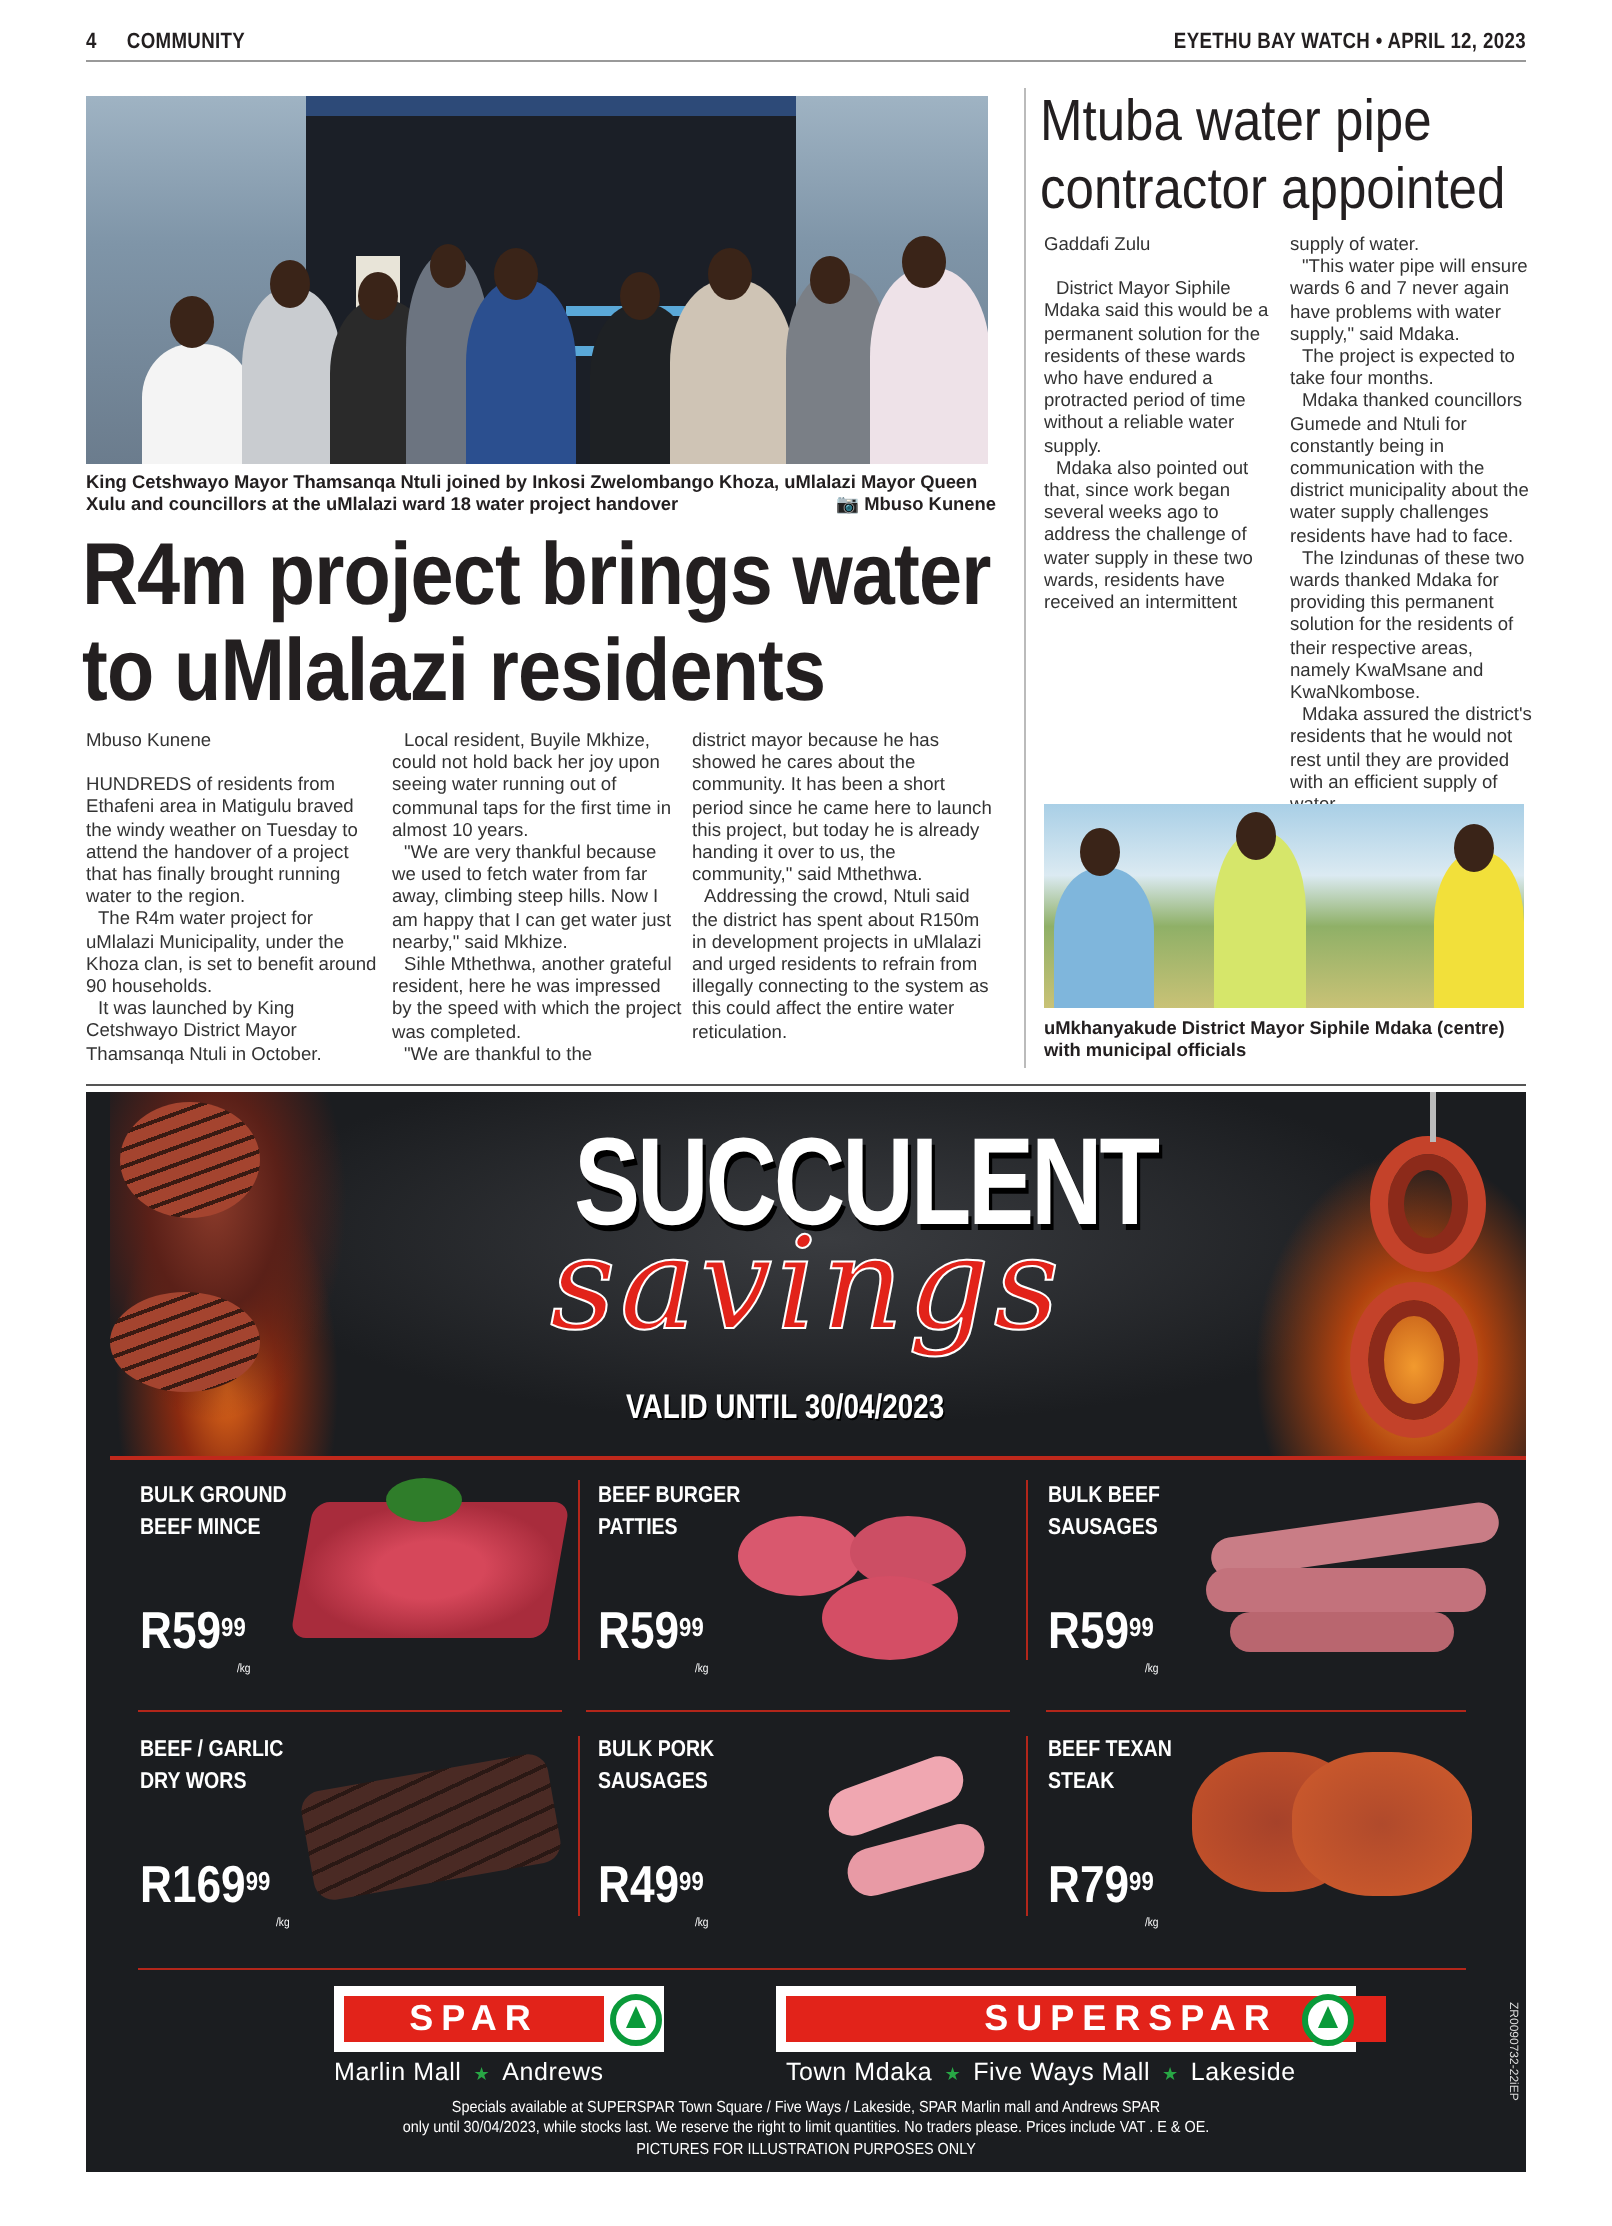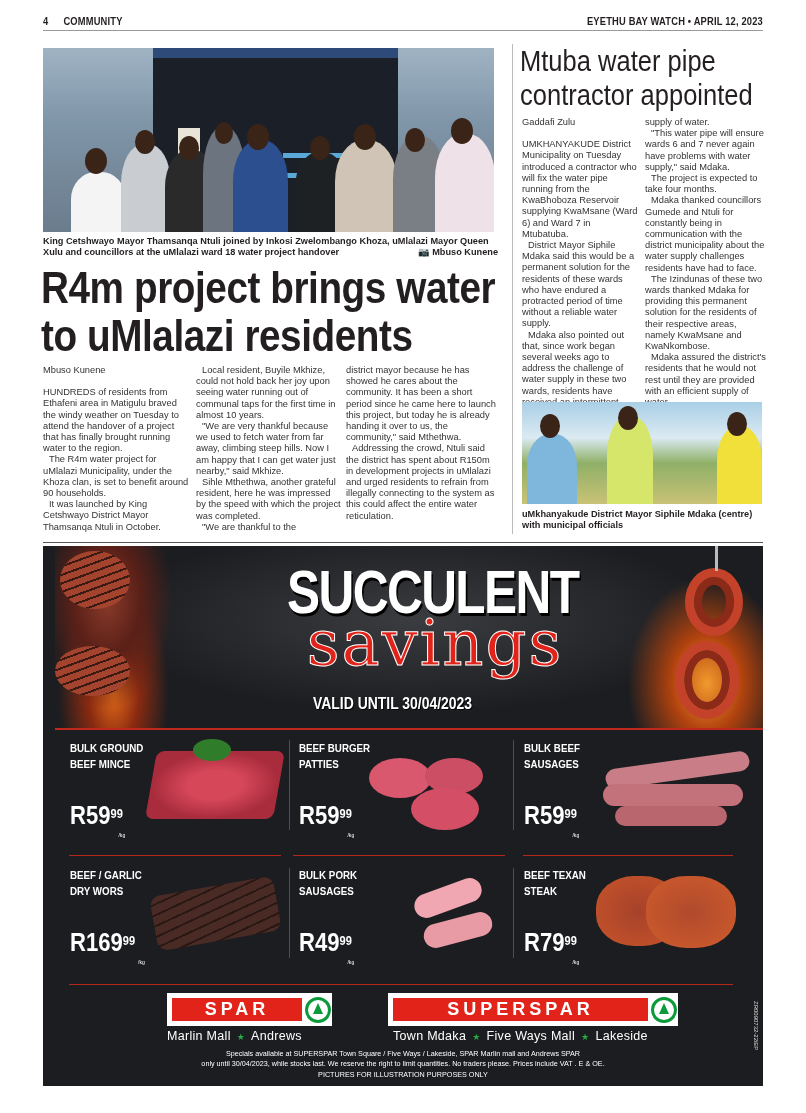--- a/index.html
+++ b/index.html
@@ -44,21 +44,21 @@
   .ad-rule { left:43px; top:542px; width:720px; height:1px; background:#555; }
 
   
   .ad { left:43px; top:546px; width:720px; height:540px; background:#1b1d20; overflow:hidden; }
   .banner { position:absolute; left:12px; top:0; width:720px; height:183px; background:radial-gradient(ellipse at 50% 40%,#3a3c40 0%,#1b1d20 60%); }
   .banner-left { position:absolute; left:0; top:0; width:130px; height:183px; background:radial-gradient(ellipse at 40% 30%,#8a3a2a 0%,#5a2018 30%,transparent 60%), radial-gradient(ellipse at 45% 80%,#e36b1a 0%,#8a2a10 25%,transparent 55%); }
   .patty { position:absolute; border-radius:50%; background:repeating-linear-gradient(160deg,#a4442f 0 6px,#3a1a12 6px 8px); }
   .banner-right { position:absolute; right:0; top:0; width:170px; height:183px; background:radial-gradient(ellipse at 60% 75%,#f29a2e 0%,#b0420e 25%,transparent 55%); }
   .coil { position:absolute; border-radius:50%; border:9px solid #c4422a; box-shadow:inset 0 0 0 8px #8c2a1a; }
   .succulent { position:absolute; left:200px; top:14px; width:320px; text-align:center; font-family:"Liberation Sans", sans-serif; font-weight:bold; font-size:62px; color:#fff; letter-spacing:-2px; transform:scaleX(0.8); transform-origin:center; text-shadow:2px 3px 0 #000; line-height:64px; }
-  .savings { position:absolute; left:220px; top:62px; width:320px; text-align:center; font-family:"DejaVu Serif", serif; font-size:64px; color:#e2231a; line-height:70px; -webkit-text-stroke:1px #fff; letter-spacing:2px; }
+  .savings { position:absolute; left:220px; top:62px; width:320px; text-align:left; font-family:"DejaVu Serif", serif; font-style:italic; font-size:64px; color:#e2231a; line-height:70px; -webkit-text-stroke:1px #fff; letter-spacing:2px; }
   .valid { position:absolute; left:258px; top:148px; font-weight:bold; font-size:17px; color:#fff; transform:scaleX(0.82); transform-origin:left; text-shadow:1px 1px 0 #000; white-space:nowrap; }
   .banner-rule { position:absolute; left:0; top:182px; width:720px; height:2px; background:#c0281b; }
 
   .prod-title { position:absolute; font-weight:bold; font-size:11.5px; line-height:16px; color:#fff; transform:scaleX(0.85); transform-origin:left; white-space:nowrap; }
   .price { position:absolute; font-weight:bold; font-size:26px; color:#fff; transform:scaleX(0.85); transform-origin:left; white-space:nowrap; line-height:30px; }
   .price .cents { font-size:13px; vertical-align:top; position:relative; top:-1px; }
   .price .unit { position:absolute; font-size:6px; font-weight:normal; left:57px; top:20px; }
   .vdiv { position:absolute; width:1px; height:90px; background:#b3261a; }
   .hdiv { position:absolute; height:1px; background:#b3261a; }
   .img { position:absolute; }
@@ -135,21 +135,20 @@
   <p class="noind">district mayor because he has showed he cares about the community. It has been a short period since he came here to launch this project, but today he is already handing it over to us, the community," said Mthethwa.</p>
   <p>Addressing the crowd, Ntuli said the district has spent about R150m in development projects in uMlalazi and urged residents to refrain from illegally connecting to the system as this could affect the entire water reticulation.</p>
 </div>
 
 <div class="abs headline2">
   <div>Mtuba water pipe</div>
   <div>contractor appointed</div>
 </div>
 <div class="abs body c4">
   <div class="byline">Gaddafi Zulu</div>
-  <p class="noind">UMKHANYAKUDE District Municipality on Tuesday introduced a contractor who will fix the water pipe running from the KwaBhoboza Reservoir supplying KwaMsane (Ward 6) and Ward 7 in Mtubatuba.</p>
   <p>District Mayor Siphile Mdaka said this would be a permanent solution for the residents of these wards who have endured a protracted period of time without a reliable water supply.</p>
   <p>Mdaka also pointed out that, since work began several weeks ago to address the challenge of water supply in these two wards, residents have received an intermittent</p>
 </div>
 <div class="abs body c5">
   <p class="noind">supply of water.</p>
   <p>"This water pipe will ensure wards 6 and 7 never again have problems with water supply," said Mdaka.</p>
   <p>The project is expected to take four months.</p>
   <p>Mdaka thanked councillors Gumede and Ntuli for constantly being in communication with the district municipality about the water supply challenges residents have had to face.</p>
   <p>The Izindunas of these two wards thanked Mdaka for providing this permanent solution for the residents of their respective areas, namely KwaMsane and KwaNkombose.</p>
   <p>Mdaka assured the district's residents that he would not rest until they are provided with an efficient supply of water.</p>
@@ -262,21 +261,21 @@
   <div class="hdiv" style="left:26px;top:438px;width:664px;"></div>
 
   <div class="logo" style="left:124px;top:447px;width:165px;height:33px;">
     <div class="logo-red" style="left:5px;top:5px;width:130px;height:23px;font-size:18px;line-height:23px;">SPAR</div>
     <div class="logo-tree" style="left:138px;top:4px;width:20px;height:20px;"></div>
   </div>
   <div class="stores" style="left:124px;top:483px;">
     <span>Marlin Mall</span><span class="star">★</span><span>Andrews</span>
   </div>
   <div class="logo" style="left:345px;top:447px;width:290px;height:33px;">
-    <div class="logo-red" style="left:5px;top:5px;width:255px;height:23px;font-size:18px;line-height:23px;">SUPERSPAR</div>
+    <div class="logo-red" style="left:5px;top:5px;width:255px;height:23px;font-size:18px;line-height:23px;padding-left:45px;">SUPERSPAR</div>
     <div class="logo-tree" style="left:263px;top:4px;width:20px;height:20px;"></div>
   </div>
   <div class="stores" style="left:350px;top:483px;">
     <span>Town Mdaka</span><span class="star">★</span><span>Five Ways Mall</span><span class="star">★</span><span>Lakeside</span>
   </div>
   <div class="fine" style="top:503px;">
     <div>Specials available at SUPERSPAR Town Square / Five Ways / Lakeside, SPAR Marlin mall and Andrews SPAR</div>
     <div>only until 30/04/2023, while stocks last. We reserve the right to limit quantities. No traders please. Prices include VAT . E &amp; OE.</div>
   </div>
   <div class="fine" style="top:524px;">PICTURES FOR ILLUSTRATION PURPOSES ONLY</div>

